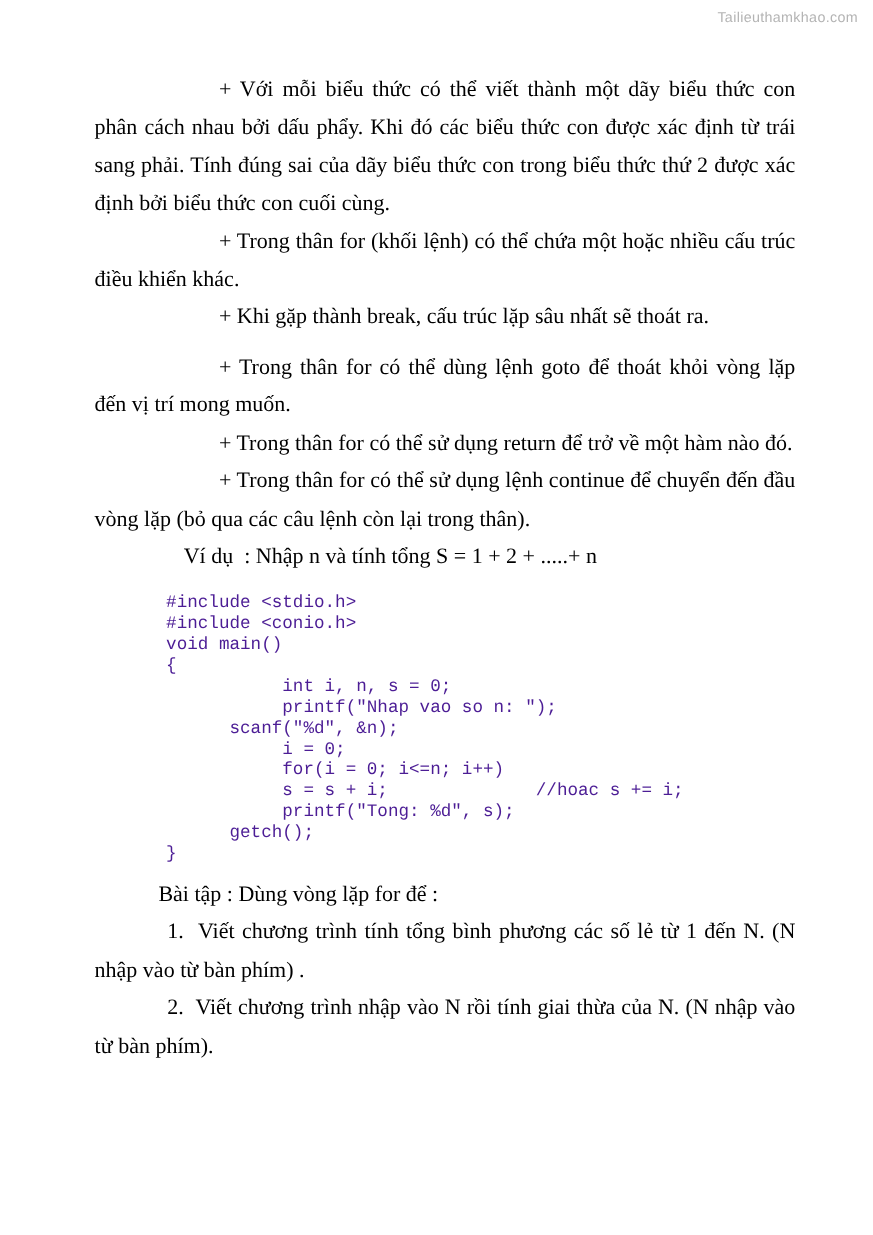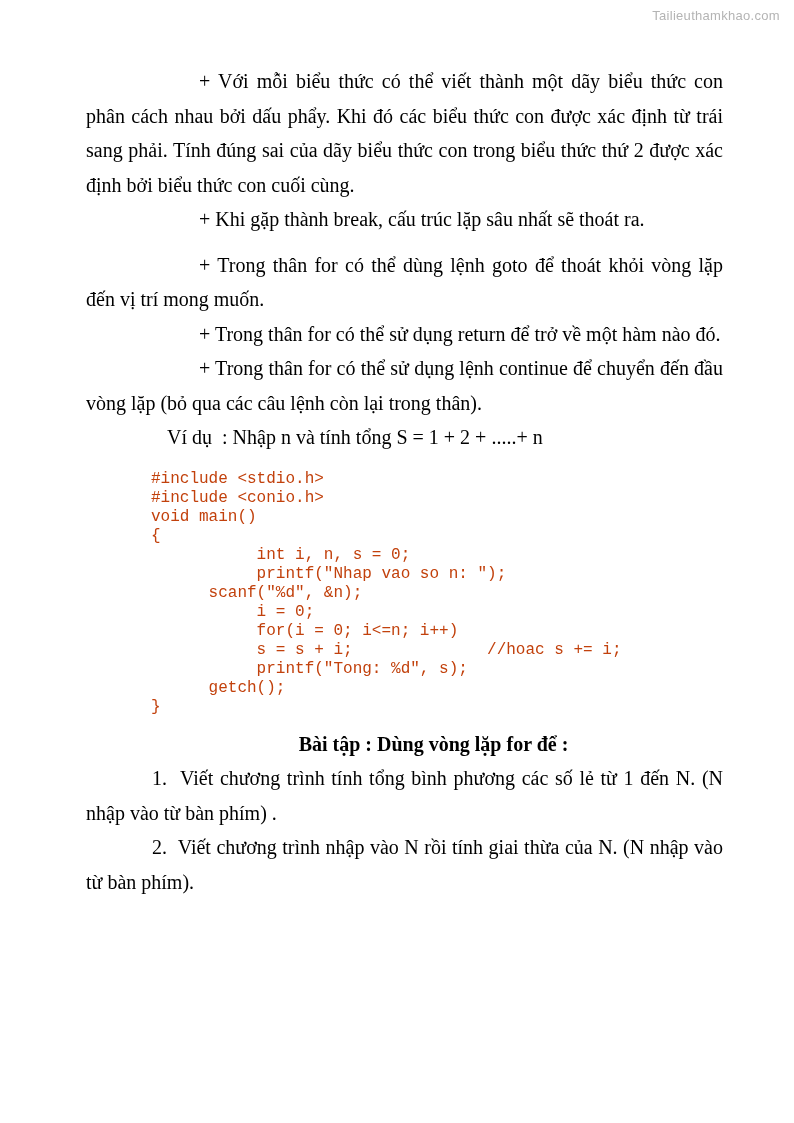--- a/index.html
+++ b/index.html
@@ -41,41 +41,41 @@
   p.extra-space { margin-top: 11px; }
   p.vidu {
     text-indent: 81px;
   }
   pre.code {
     margin: 15px 0 10px 65px;
     font-family: "Liberation Mono", "DejaVu Sans Mono", monospace;
     font-size: 16px;
     line-height: 19px;
     white-space: pre;
-    color: #c2410c;
+    color: #4c1d95;
   }
   p.baitap {
     text-indent: 58px;
-    font-weight: bold;
-    text-align: center;
+    font-weight: normal;
   }
   p.exercise {
     text-align: justify;
     text-indent: 66px;
   }
 </style>
 </head>
 <body>
 
 <div class="page">
   <div class="watermark">Tailieuthamkhao.com</div>
 
   <div class="content">
     <p class="bullet">+ Với mỗi biểu thức có thể viết thành một dãy biểu thức con phân cách nhau bởi dấu phẩy. Khi đó các biểu thức con được xác định từ trái sang phải. Tính đúng sai của dãy biểu thức con trong biểu thức thứ 2 được xác định bởi biểu thức con cuối cùng.</p>
 
+    <p class="bullet">+ Trong thân for (khối lệnh) có thể chứa một hoặc nhiều cấu trúc điều khiển khác.</p>
 
     <p class="bullet">+ Khi gặp thành break, cấu trúc lặp sâu nhất sẽ thoát ra.</p>
 
     <p class="bullet extra-space">+ Trong thân for có thể dùng lệnh goto để thoát khỏi vòng lặp đến vị trí mong muốn.</p>
 
     <p class="bullet">+ Trong thân for có thể sử dụng return để trở về một hàm nào đó.</p>
 
     <p class="bullet">+ Trong thân for có thể sử dụng lệnh continue để chuyển đến đầu vòng lặp (bỏ qua các câu lệnh còn lại trong thân).</p>
 
     <p class="vidu">Ví dụ&nbsp; : Nhập n và tính tổng S = 1 + 2 + .....+ n</p>

